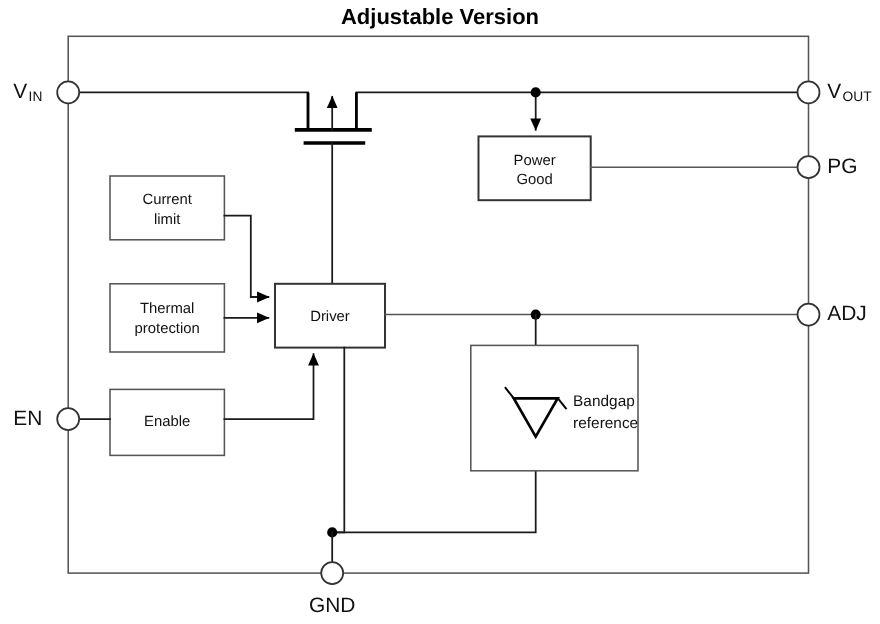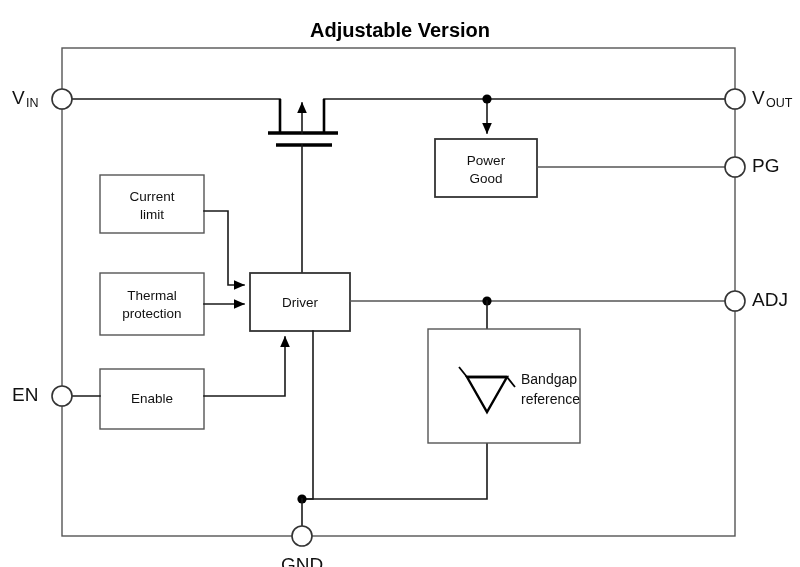--- a/index.html
+++ b/index.html
@@ -12,21 +12,20 @@
     width: 800px;
     height: 567px;
     font-family: "Liberation Sans", sans-serif;
     color: #000000;
     overflow: hidden;
   }
   #diagram-root {
     position: relative;
     width: 800px;
     height: 404px;
-    margin-top: 15px;
   }
   svg#block-diagram {
     display: block;
     width: 800px;
     height: 567px;
   }
   .chip-border {
     fill: none;
     stroke: #555555;
     stroke-width: 1.4;

